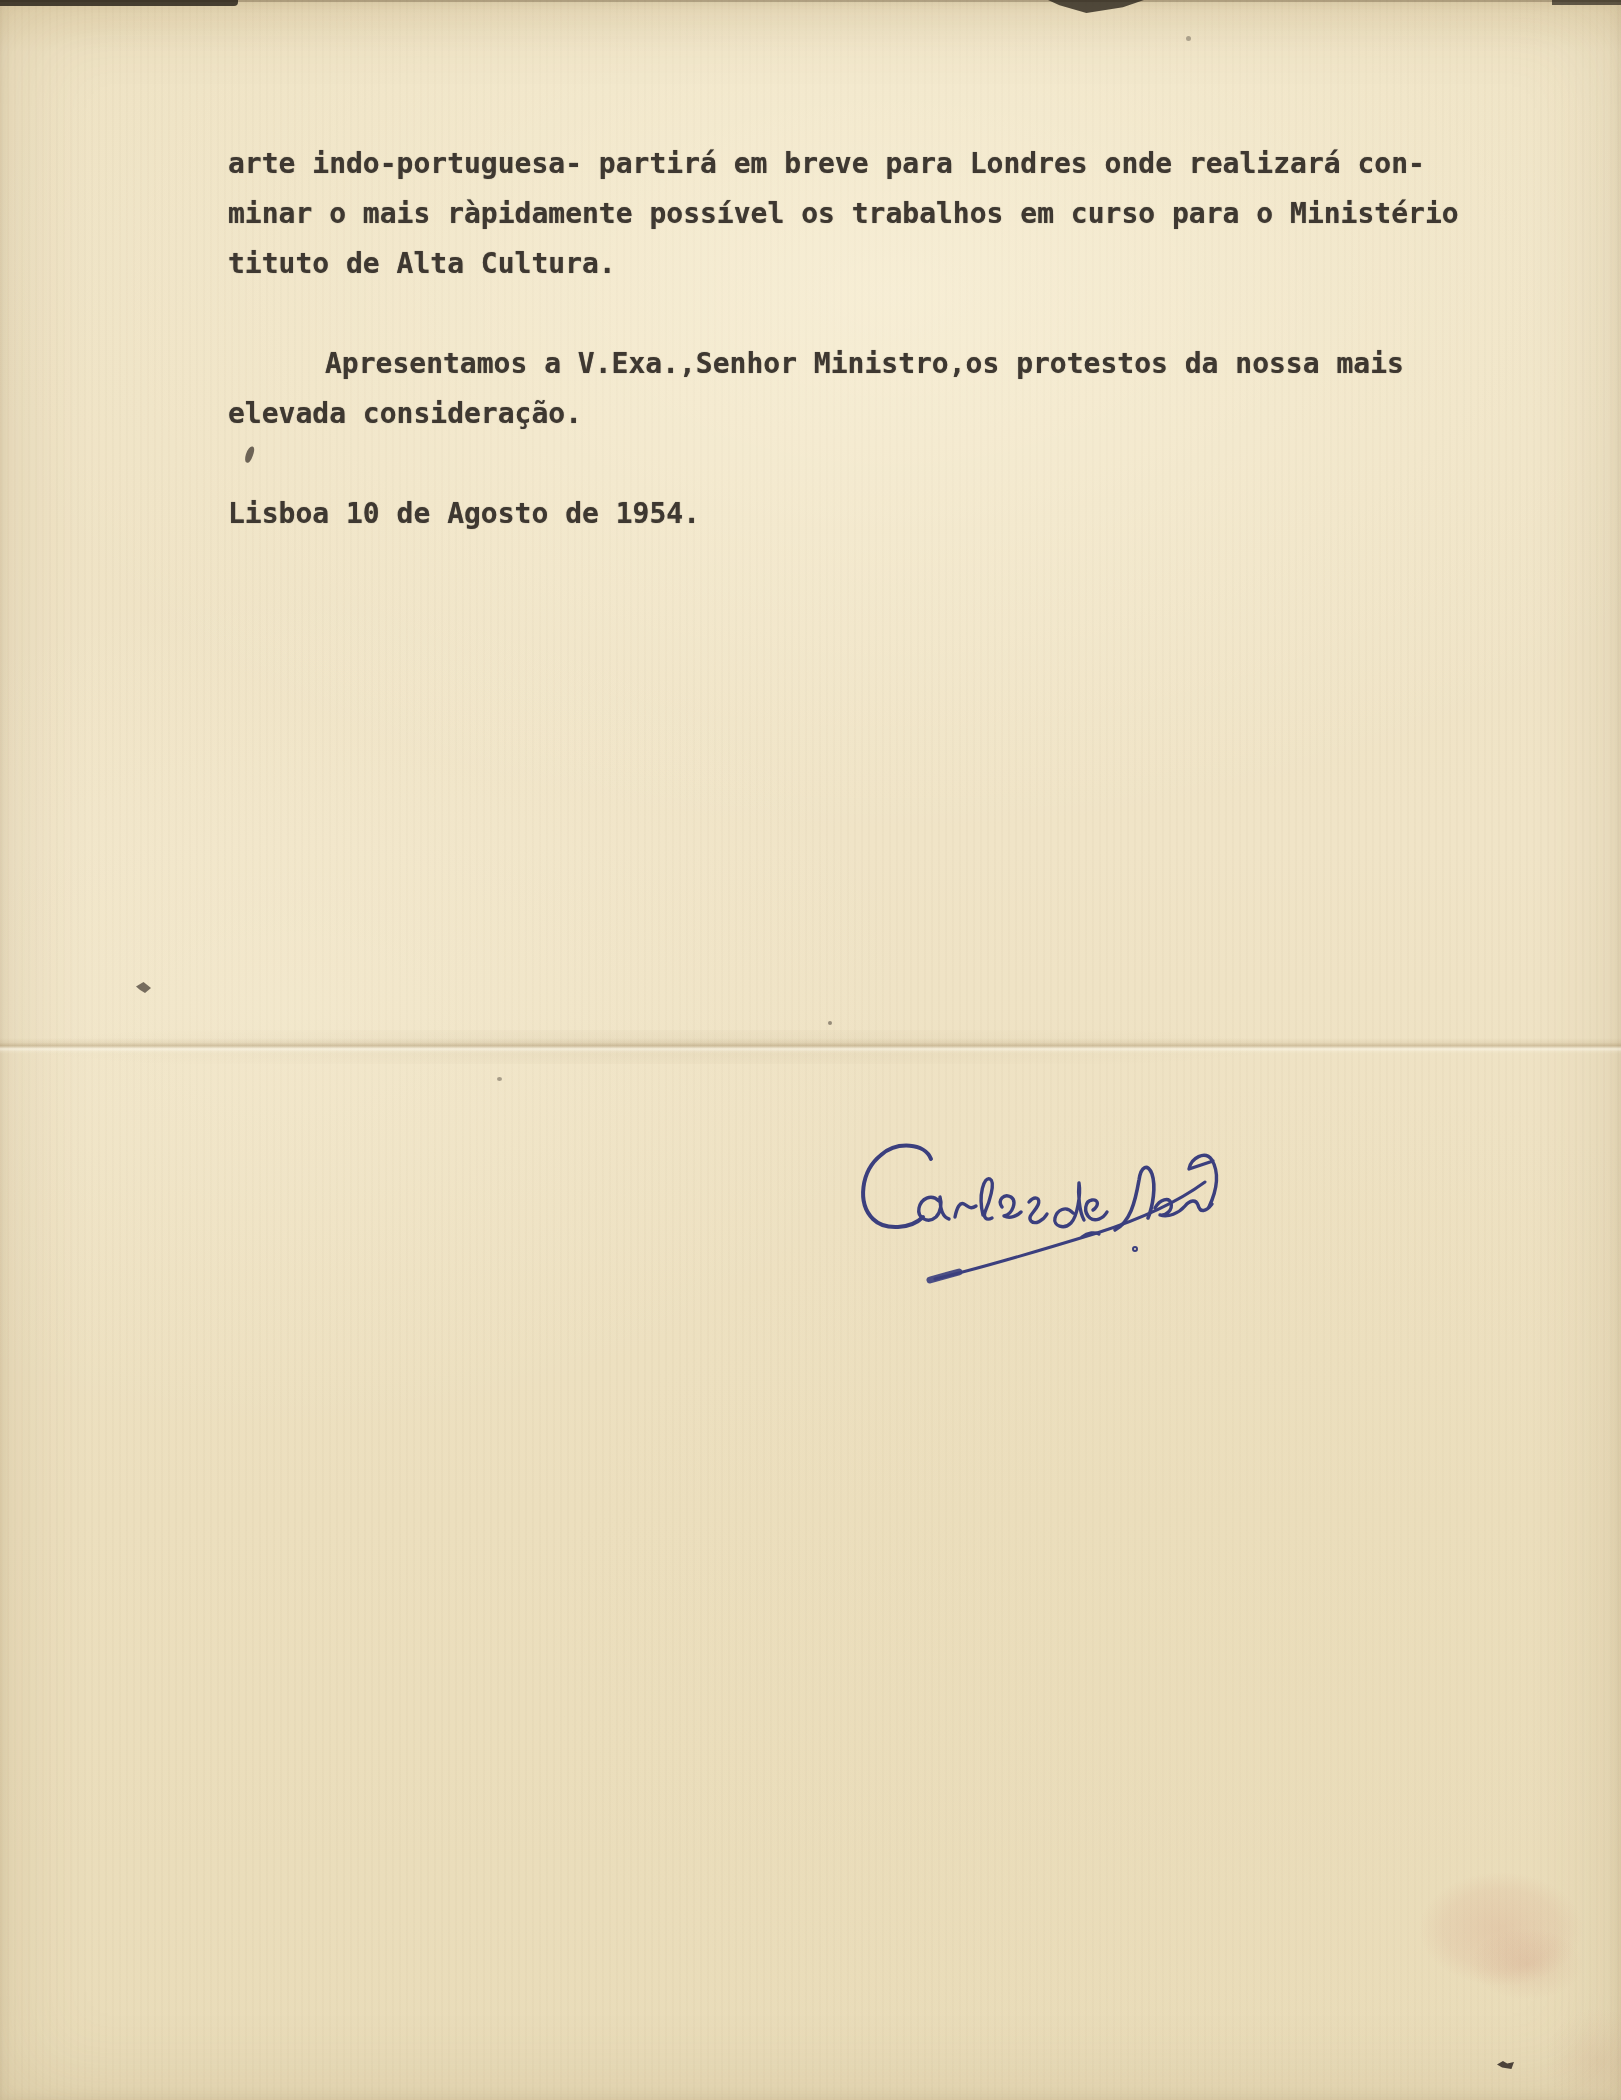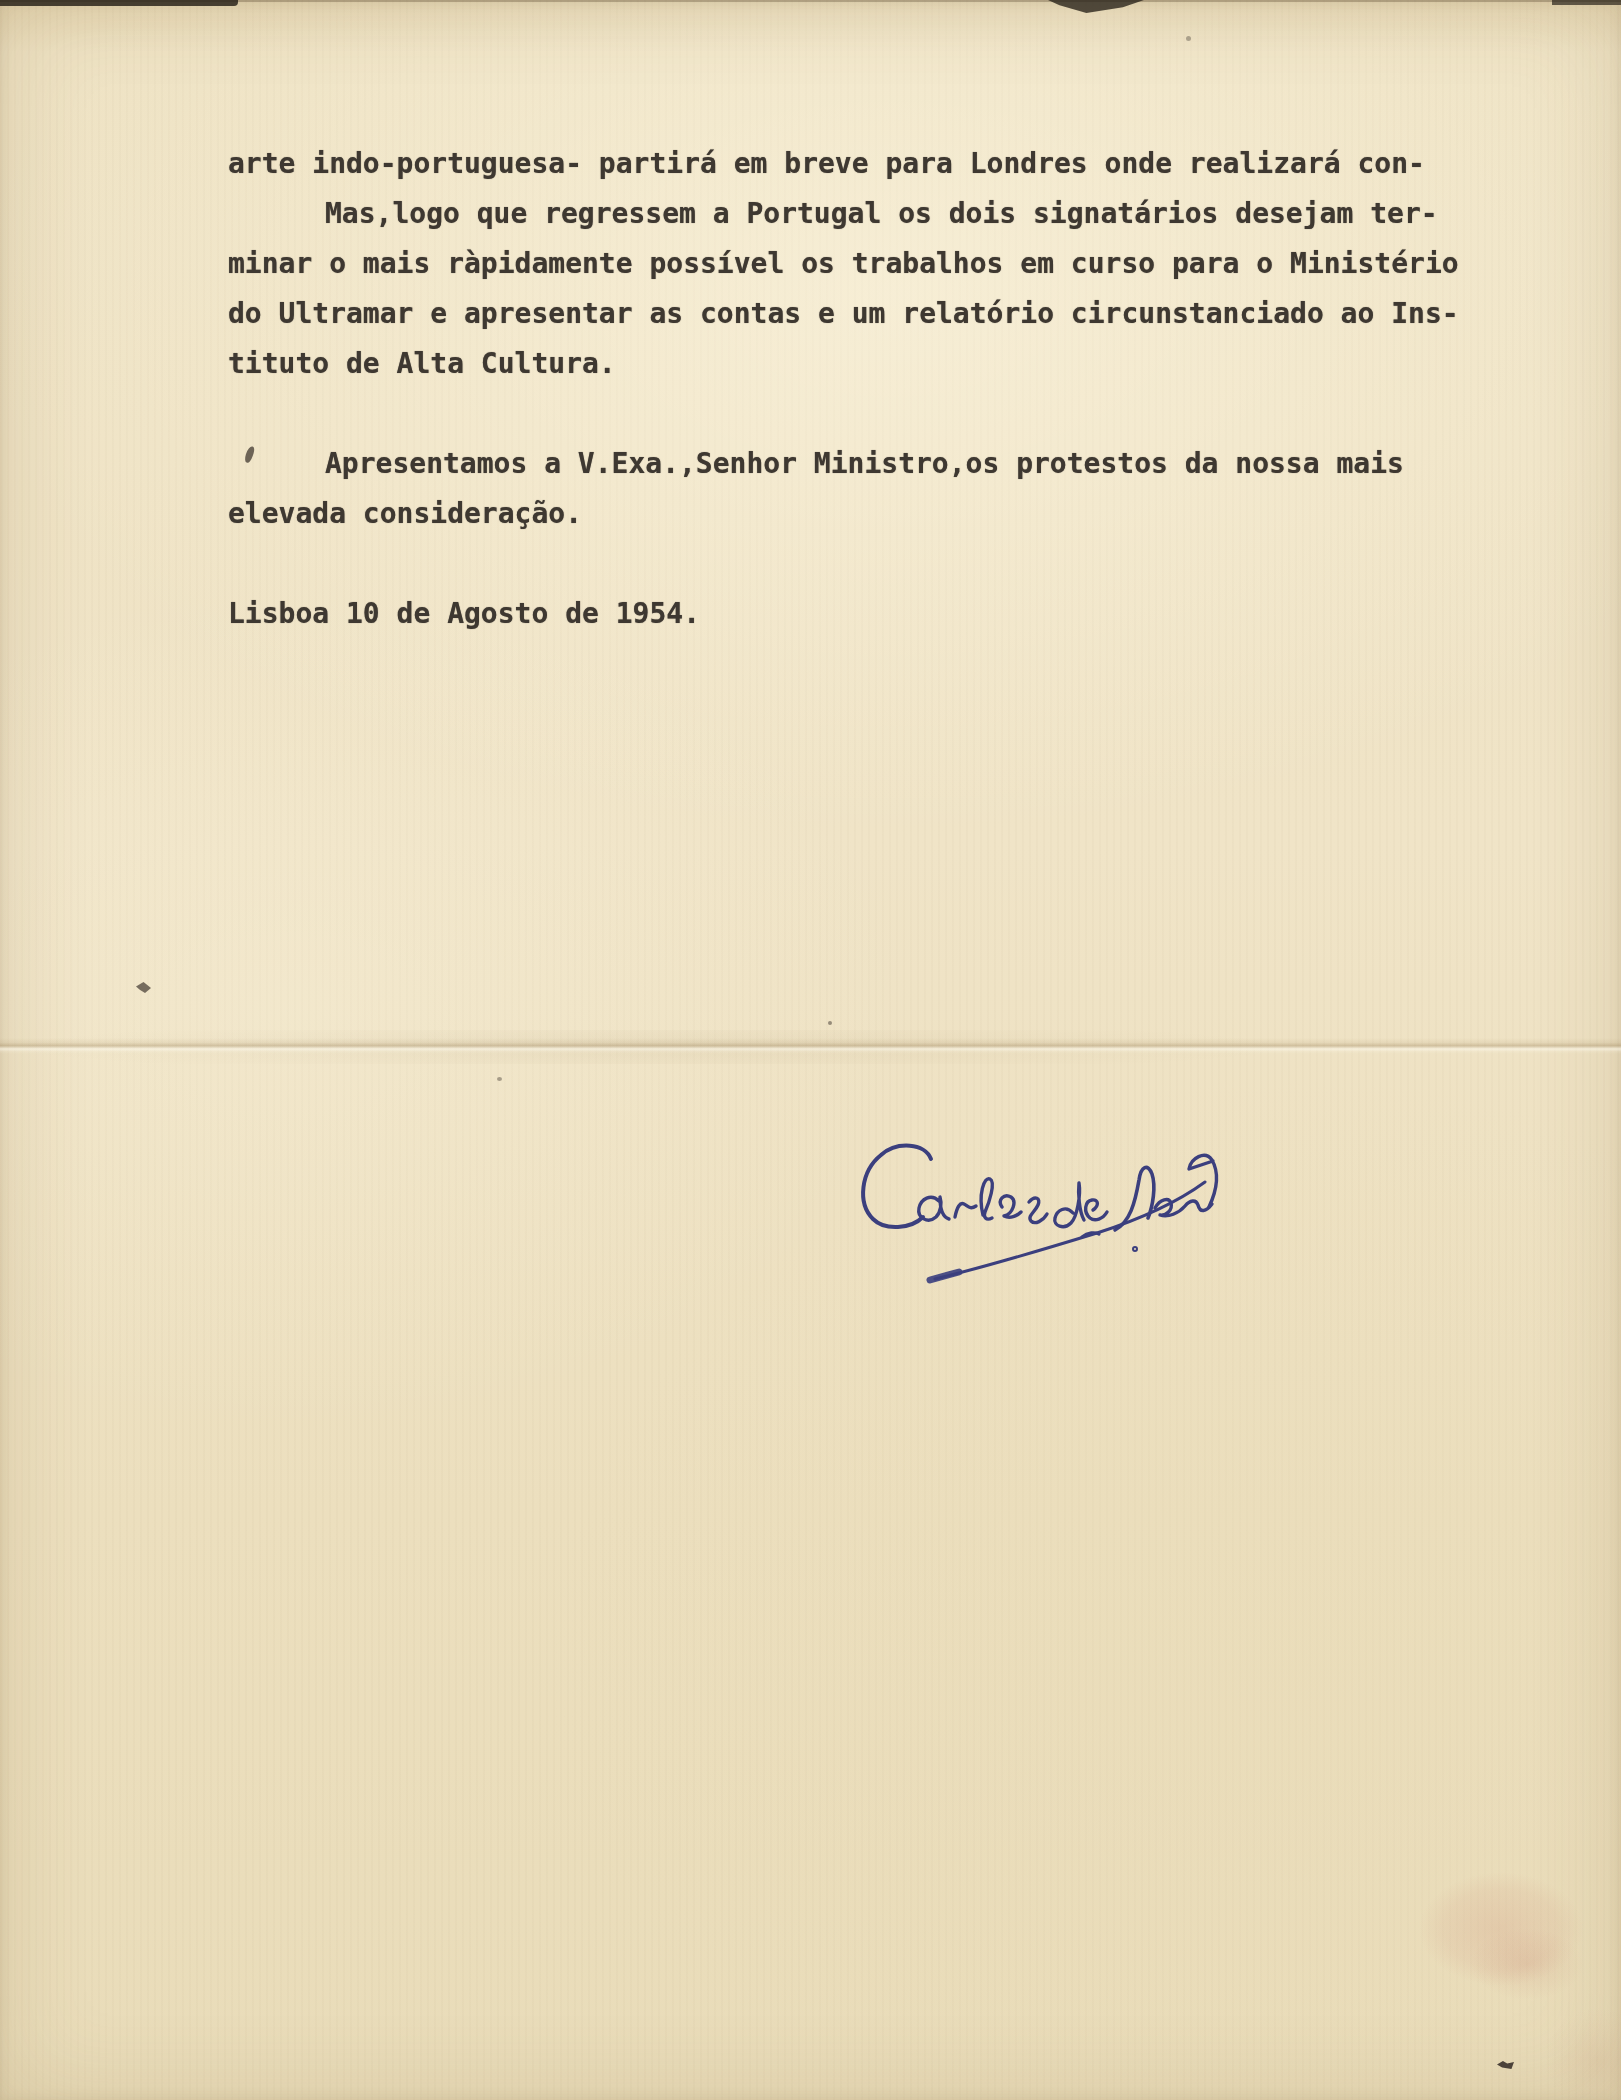--- a/index.html
+++ b/index.html
@@ -95,23 +95,21 @@
   <div class="stain stain-corner"></div>
   <div class="speck speck-1"></div>
   <div class="speck speck-2"></div>
   <div class="speck speck-3"></div>
   <div class="speck speck-4"></div>
   <div class="speck speck-5"></div>
   <div class="speck speck-6"></div>
 
   <div class="letter">
     <div class="line">arte indo-portuguesa- partirá em breve para Londres onde realizará con-</div>
-    <div class="line indent">Mas,logo que regressem a Portugal os dois signatários desejam ter-</div>
     <div class="line">minar o mais ràpidamente possível os trabalhos em curso para o Ministério</div>
-    <div class="line">do Ultramar e apresentar as contas e um relatório circunstanciado ao Ins-</div>
     <div class="line">tituto de Alta Cultura.</div>
     <div class="line gap"></div>
     <div class="line indent">Apresentamos a V.Exa.,Senhor Ministro,os protestos da nossa mais</div>
     <div class="line">elevada consideração.</div>
     <div class="line gap"></div>
     <div class="line">Lisboa 10 de Agosto de 1954.</div>
     <div class="line gap"></div>
   </div>
 
   <svg class="signature" viewBox="0 0 390 160" role="img" aria-label="Carlos de Azevedo">

